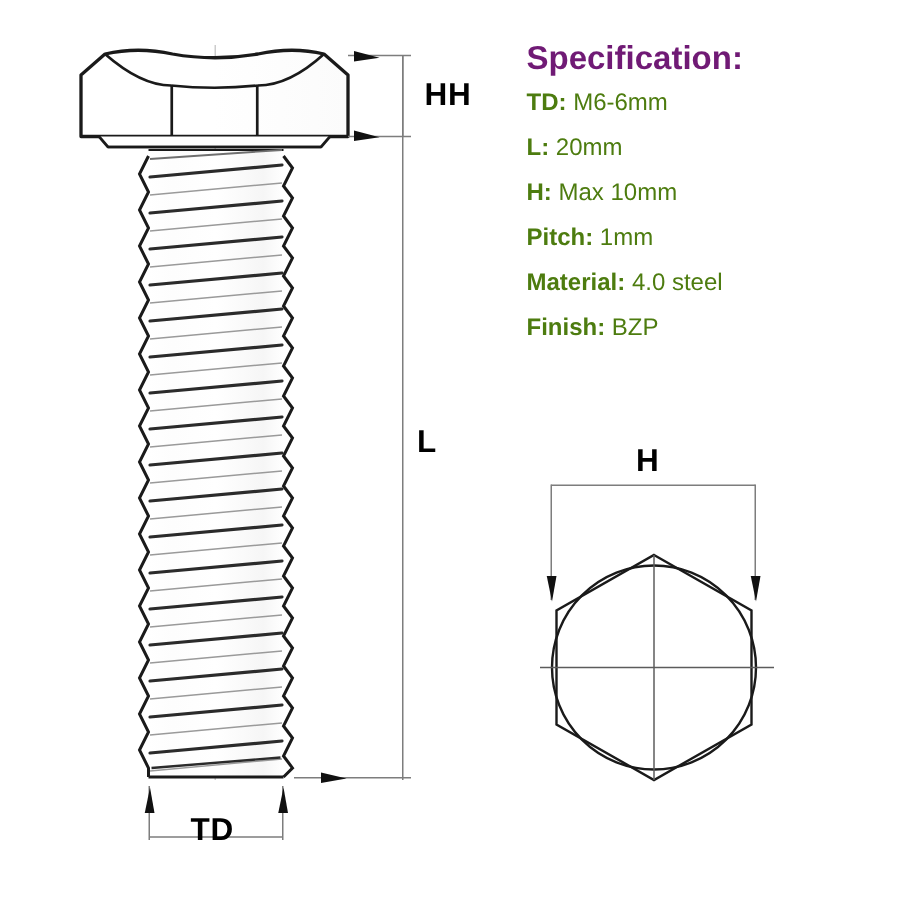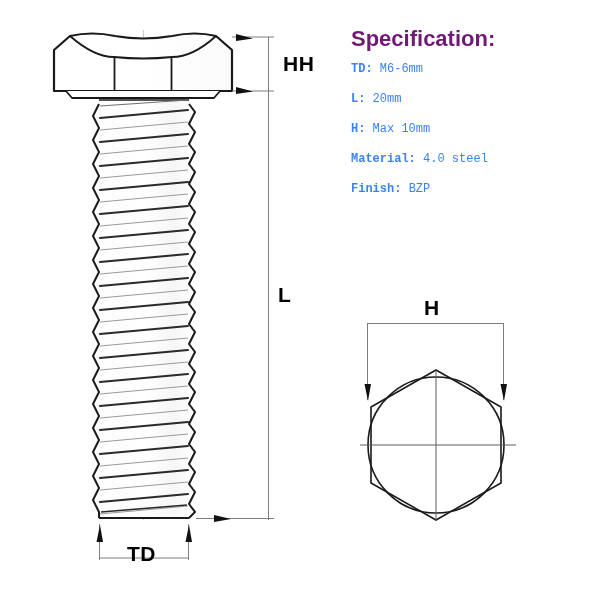--- a/index.html
+++ b/index.html
@@ -34,25 +34,24 @@
     width: 245px;
   }
   .spec-title {
     font-size: 22px;
     font-weight: bold;
     line-height: 30px;
     white-space: nowrap;
     color: #701a75;
   }
   .spec-row {
-    font-size: 12px;
+    font-size: 16px;
     line-height: 30px;
     white-space: nowrap;
-    color: #3b82f6;
-    font-family: Liberation Mono, monospace;
+    color: #4d7c0f;
   }
   .spec-key {
     font-weight: bold;
   }
   .spec-val {
     font-weight: normal;
   }
   .dim-label {
     position: absolute;
     font-size: 21px;
@@ -274,20 +273,24 @@
       <span class="spec-key">L:</span>
       <span class="spec-val">20mm</span>
     </div>
 
 
     <div class="spec-row">
       <span class="spec-key">H:</span>
       <span class="spec-val">Max 10mm</span>
     </div>
 
+    <div class="spec-row">
+      <span class="spec-key">Pitch:</span>
+      <span class="spec-val">1mm</span>
+    </div>
 
     <div class="spec-row">
       <span class="spec-key">Material:</span>
       <span class="spec-val">4.0 steel</span>
     </div>
 
     <div class="spec-row">
       <span class="spec-key">Finish:</span>
       <span class="spec-val">BZP</span>
     </div>

